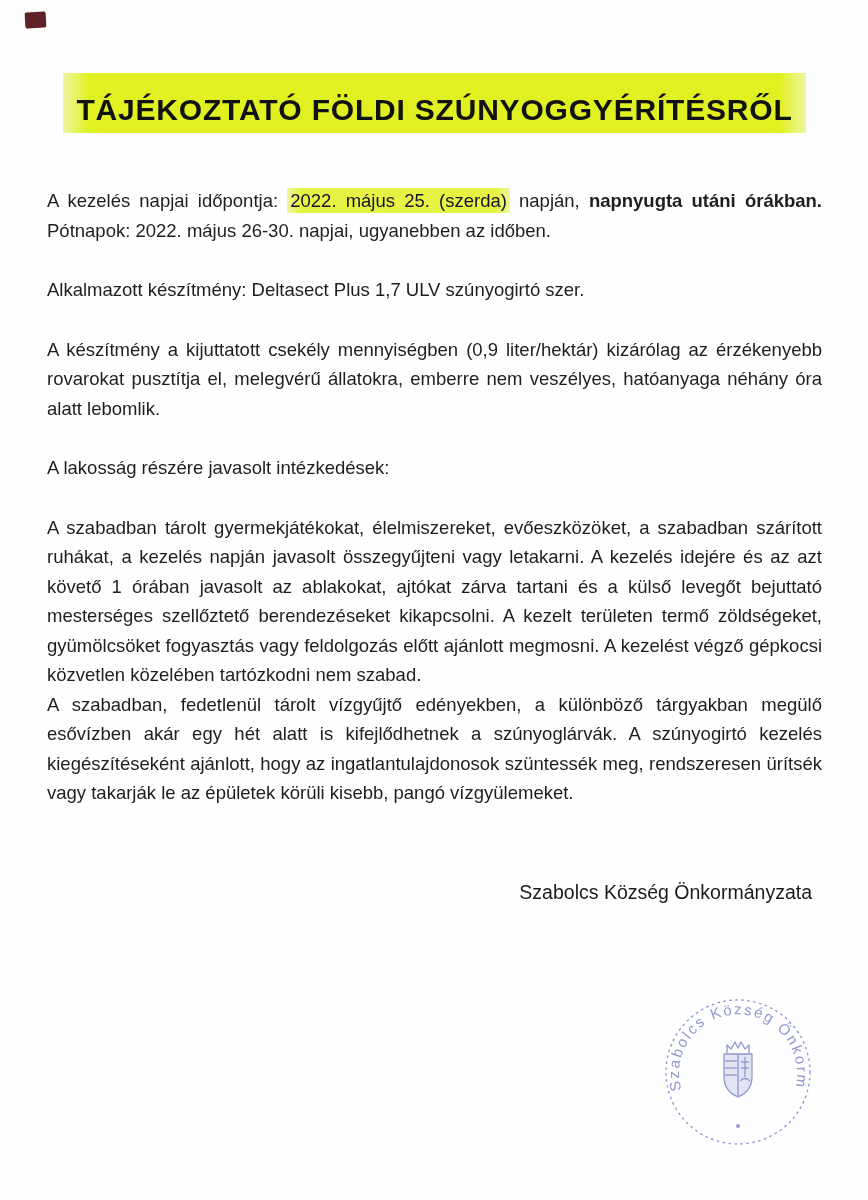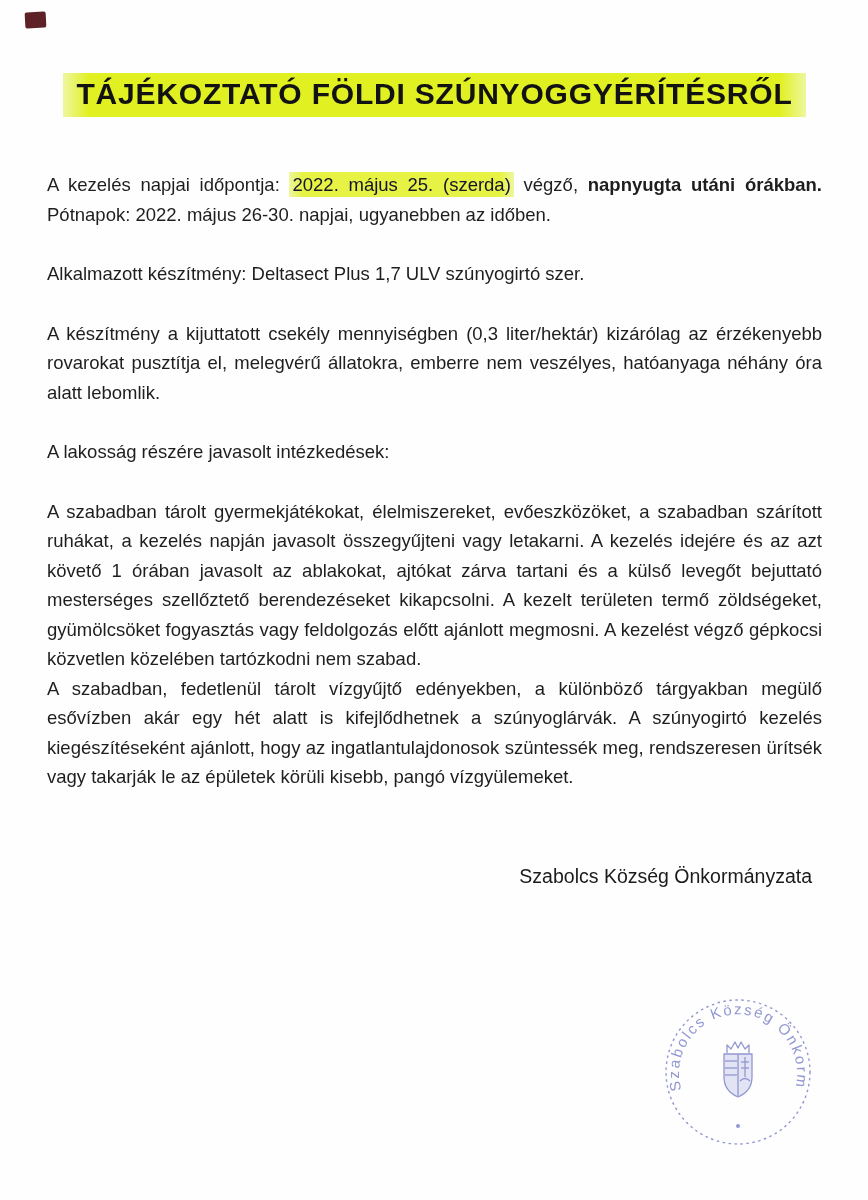--- a/index.html
+++ b/index.html
@@ -25,21 +25,21 @@
     left: 47px; right: 46px; top: 0;
     z-index: 2;
   }
   .title-row {
     margin: 73px 0 53px;
     text-align: center;
   }
   .doc-title {
     display: inline-block;
     margin: 0;
-    padding: 4px 13px 6px;
+    padding: 20px 13px 6px;
     font-size: 30px;
     line-height: 34px;
     font-weight: bold;
     letter-spacing: 0.8px;
     color: #121212;
     background: linear-gradient(90deg,
       var(--highlight-soft, #eef7a0) 0%,
       var(--highlight, #e1f021) 3.5%,
       var(--highlight, #e1f021) 96.5%,
       var(--highlight-soft, #eef7a0) 100%);
@@ -132,25 +132,25 @@
     <circle class="stamp-dot" cx="81" cy="135" r="2"></circle>
   </svg>
 
   <div class="content">
 
     <div class="title-row">
       <h1 class="doc-title">TÁJÉKOZTATÓ FÖLDI SZÚNYOGGYÉRÍTÉSRŐL</h1>
     </div>
 
 
-    <p class="para"><span>A kezelés napjai időpontja: </span><span class="date-highlight">2022. május 25. (szerda)</span><span> végző, </span><b class="bold">napnyugta utáni órákban.</b><span> Pótnapok: 2022. május 26-30.  napjai, ugyanebben az időben.</span></p>
+    <p class="para"><span>A kezelés napjai időpontja: </span><span class="date-highlight">2022. május 25. (szerda)</span><span> napján, </span><b class="bold">napnyugta utáni órákban.</b><span> Pótnapok: 2022. május 26-30.  napjai, ugyanebben az időben.</span></p>
 
     <p class="para">Alkalmazott készítmény: Deltasect Plus 1,7 ULV szúnyogirtó szer.</p>
 
-    <p class="para">A készítmény a kijuttatott csekély mennyiségben (0,3 liter/hektár) kizárólag az érzékenyebb rovarokat pusztítja el, melegvérű állatokra, emberre nem veszélyes, hatóanyaga néhány óra alatt lebomlik.</p>
+    <p class="para">A készítmény a kijuttatott csekély mennyiségben (0,9 liter/hektár) kizárólag az érzékenyebb rovarokat pusztítja el, melegvérű állatokra, emberre nem veszélyes, hatóanyaga néhány óra alatt lebomlik.</p>
 
     <p class="para">A lakosság részére javasolt intézkedések:</p>
 
     <p class="para no-gap">A szabadban tárolt gyermekjátékokat, élelmiszereket, evőeszközöket, a szabadban szárított ruhákat, a kezelés napján javasolt összegyűjteni vagy letakarni. A kezelés idejére és az azt követő 1 órában javasolt az ablakokat, ajtókat zárva tartani és a külső levegőt bejuttató mesterséges szellőztető berendezéseket kikapcsolni. A kezelt területen termő zöldségeket, gyümölcsöket fogyasztás vagy feldolgozás előtt ajánlott megmosni. A kezelést végző gépkocsi közvetlen közelében tartózkodni nem szabad.</p>
 
     <p class="para no-gap">A szabadban, fedetlenül tárolt vízgyűjtő edényekben, a különböző tárgyakban megülő esővízben akár egy hét alatt is kifejlődhetnek a szúnyoglárvák. A szúnyogirtó kezelés kiegészítéseként ajánlott, hogy az ingatlantulajdonosok szüntessék meg, rendszeresen ürítsék vagy takarják le az épületek körüli kisebb, pangó vízgyülemeket.</p>
 
     <div class="signature">Szabolcs Község Önkormányzata</div>
 
   </div>

